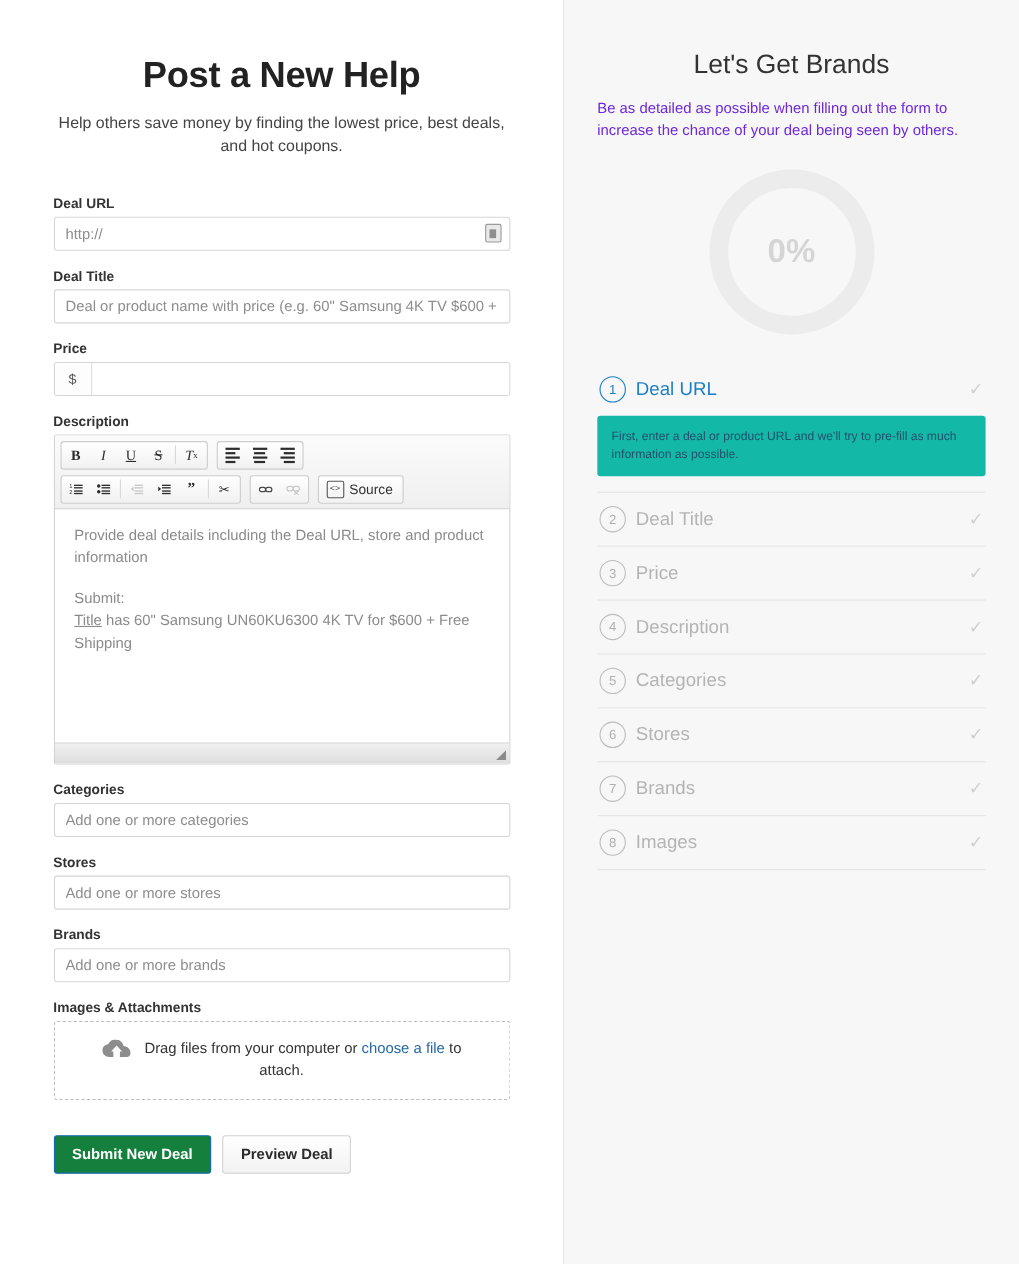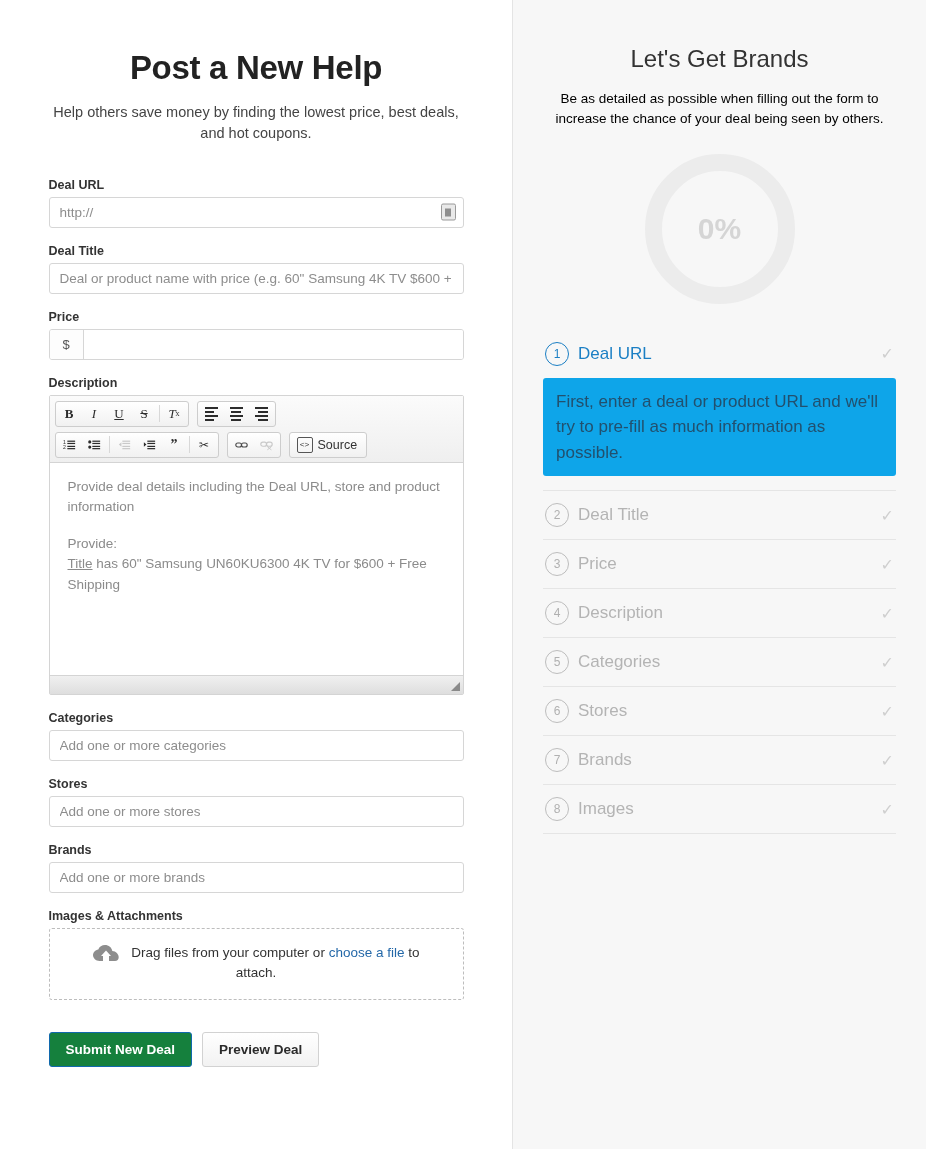--- a/index.html
+++ b/index.html
@@ -266,22 +266,22 @@
   }
   .side-title {
     font-size: 24px;
     text-align: center;
     color: #333333;
     margin: 0 0 16px 0;
     font-weight: normal;
   }
   .side-sub {
     font-size: 13.5px;
-    text-align: center;
-    color: #000000;
+    text-align: left;
+    color: #6d28d9;
     line-height: 1.5;
     margin: 0 0 24px 0;
   }
   .progress-wrap { display: flex; justify-content: center; margin-bottom: 26px; }
   .progress-ring {
     width: 150px; height: 150px;
     border-radius: 50%;
     border: 17px solid #ececec;
     display: flex;
     align-items: center;
@@ -313,23 +313,23 @@
     justify-content: center;
     margin-right: 9px;
     flex: 0 0 auto;
   }
   .step-label { font-size: 17px; color: #b4b4b4; flex: 1; }
   .step-check { font-size: 16px; color: #cfcfcf; }
   .step-row.active .step-num { border-color: #1b7fc4; color: #1b7fc4; }
   .step-row.active .step-label { color: #1b7fc4; }
   .step-row.active { border-bottom: none; padding-bottom: 6px; }
   .step-hint {
-    background: #0ea5e9;
+    background: #14b8a6;
     color: #22506e;
-    font-size: 17px;
+    font-size: 11px;
     line-height: 1.5;
     padding: 11px 13px;
     border-radius: 3px;
     margin: 6px 0 14px 0;
   }
   .hint-divider { border-bottom: 1px solid #e5e5e5; }
 </style>
 </head>
 <body>
 
@@ -486,21 +486,21 @@
                   <span class="src-glyph">&lt;&gt;</span>
                   <span>Source</span>
                 </button>
               </div>
             </div>
           </div>
 
           <div class="editor-body">
             <p>Provide deal details including the Deal URL, store and product information</p>
             <p>
-              <span>Provide:</span><br>
+              <span>Submit:</span><br>
               <span class="ed-link">Title</span><span> has 60" Samsung UN60KU6300 4K TV for $600 + Free Shipping</span>
             </p>
           </div>
 
           <div class="editor-footer">
             <span class="resize-grip"></span>
           </div>
         </div>
       </div>
 

